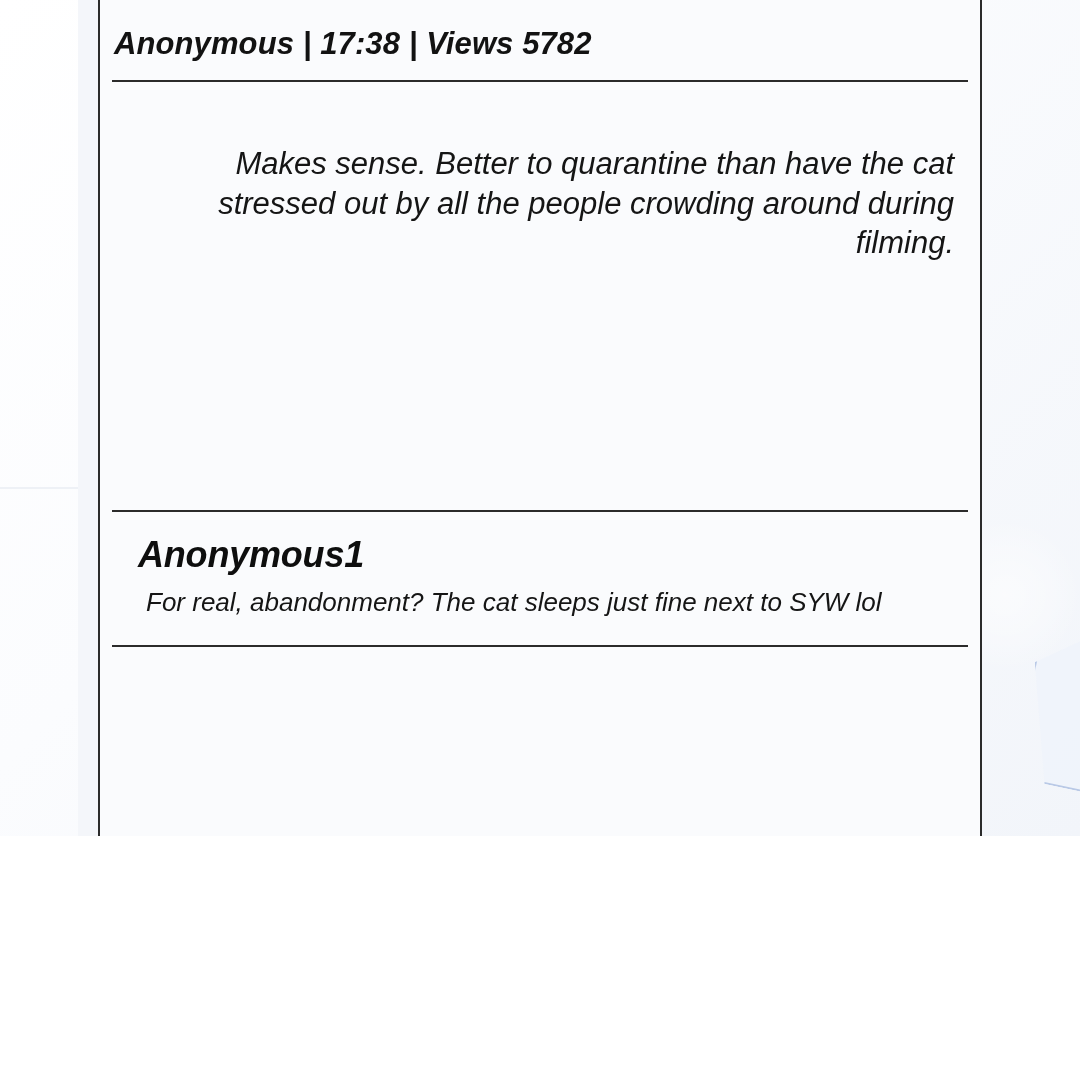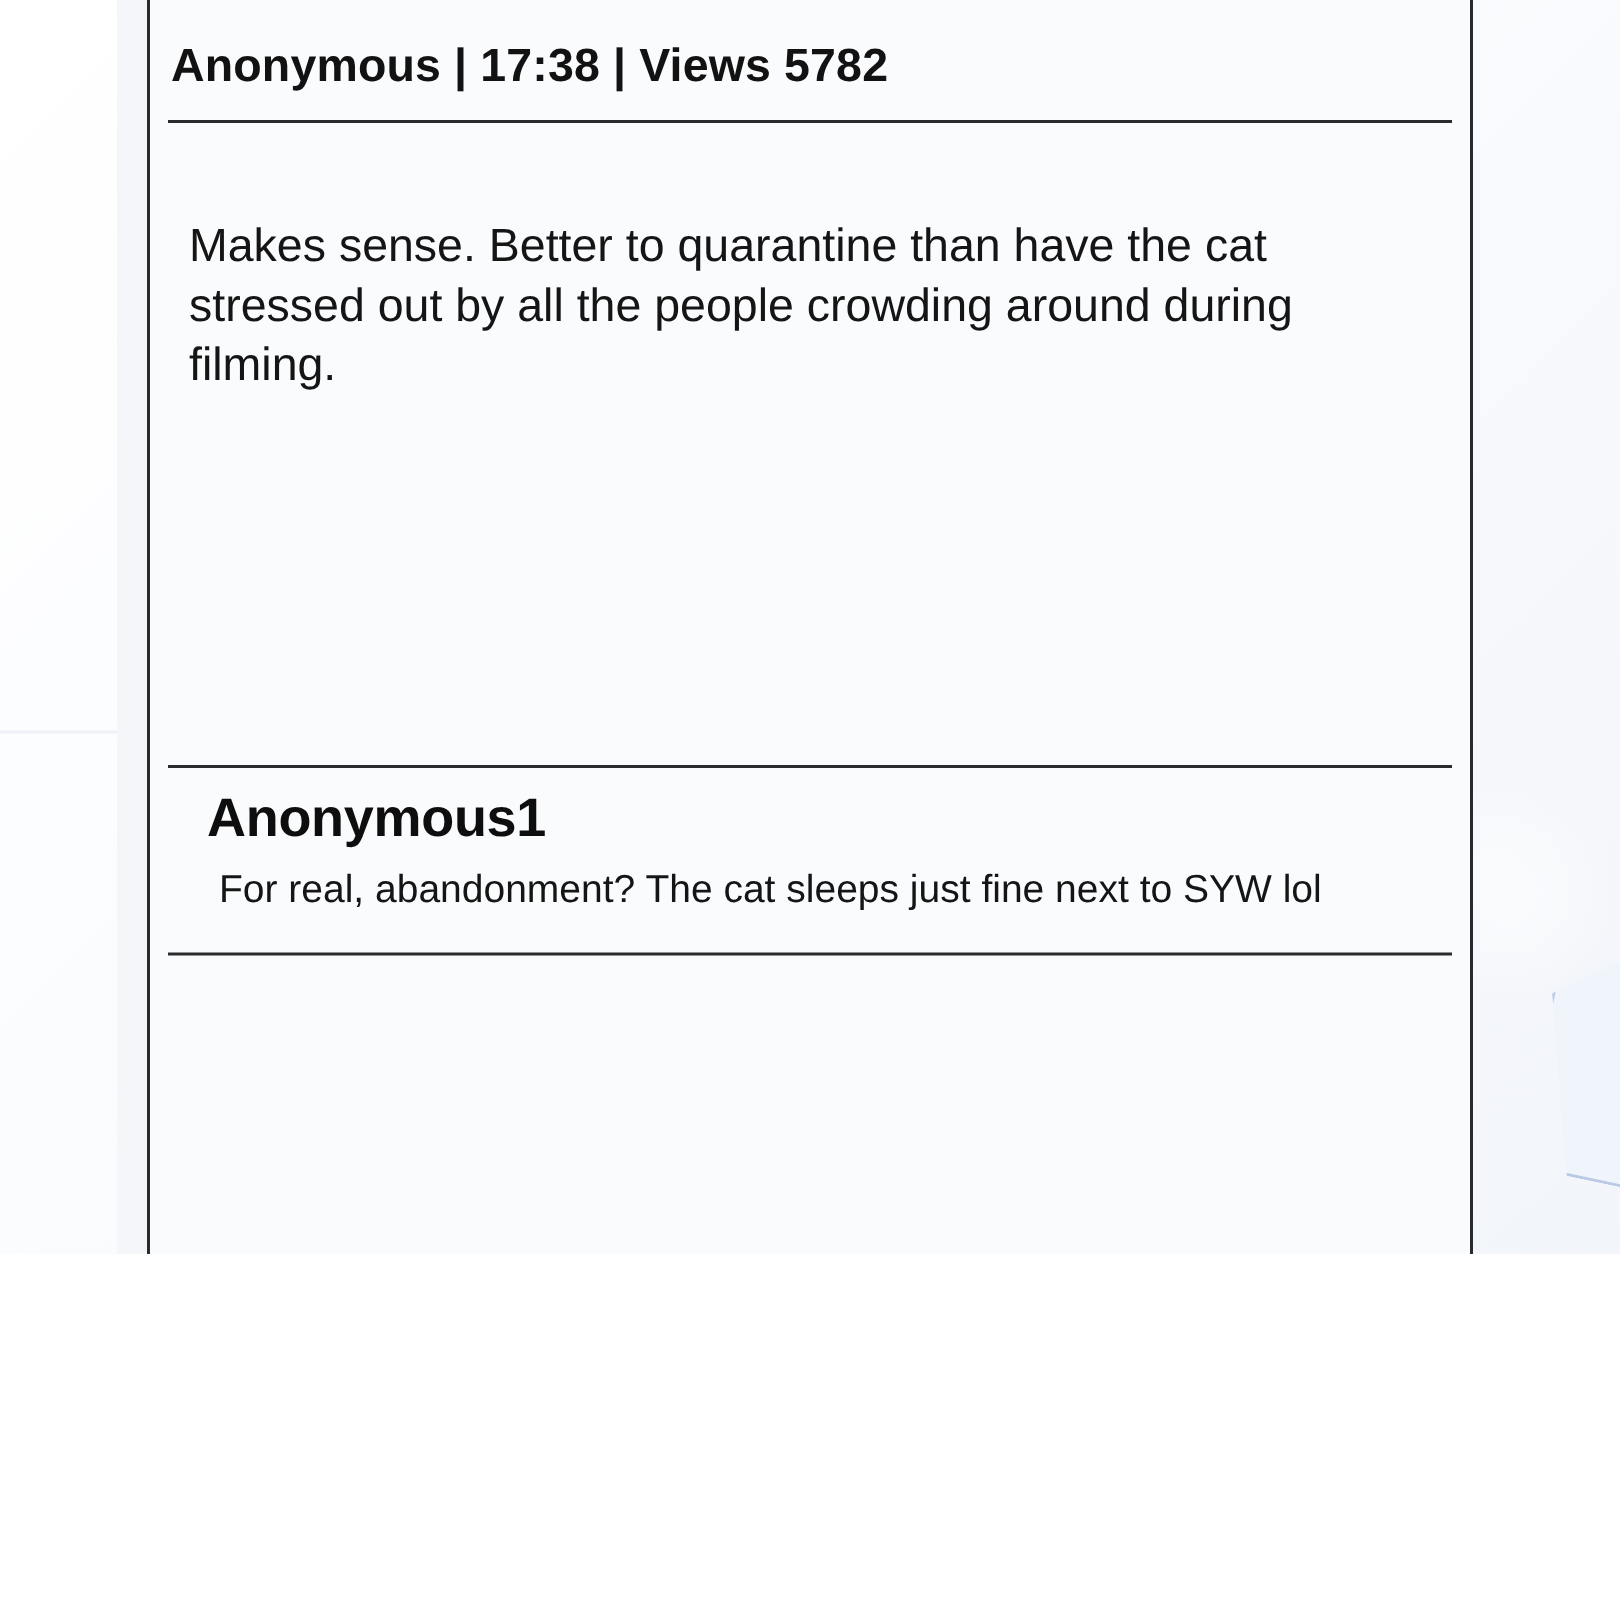--- a/index.html
+++ b/index.html
@@ -11,20 +11,21 @@
     background: #ffffff;
     font-family: "Liberation Sans", sans-serif;
   }
 
   #stage {
     position: relative;
     width: 1080px;
     height: 836px;
     background: linear-gradient(135deg, #ffffff 0%, #fbfcfe 40%, #f2f5fa 100%);
     overflow: hidden;
+    font-style: italic;
   }
 
   
   .bg-layer {
     position: absolute;
     inset: 0;
     pointer-events: none;
   }
   .deco-pentagon {
     position: absolute;
@@ -118,24 +119,25 @@
   .post-body {
     padding: 62px 26px 0 26px;
     min-height: 330px;
     box-sizing: border-box;
   }
   .post-body p {
     margin: 0;
     font-size: 31px;
     line-height: 1.28;
     color: #151515;
+    text-align: right;
   }
 
   .comment {
-    padding: 12px 26px 26px 38px;
+    padding: 22px 26px 26px 38px;
     box-sizing: border-box;
   }
   .comment-author {
     font-size: 36px;
     font-weight: bold;
     color: #0e0e0e;
     margin: 0 0 10px 0;
     letter-spacing: -0.2px;
   }
   .comment-text {

